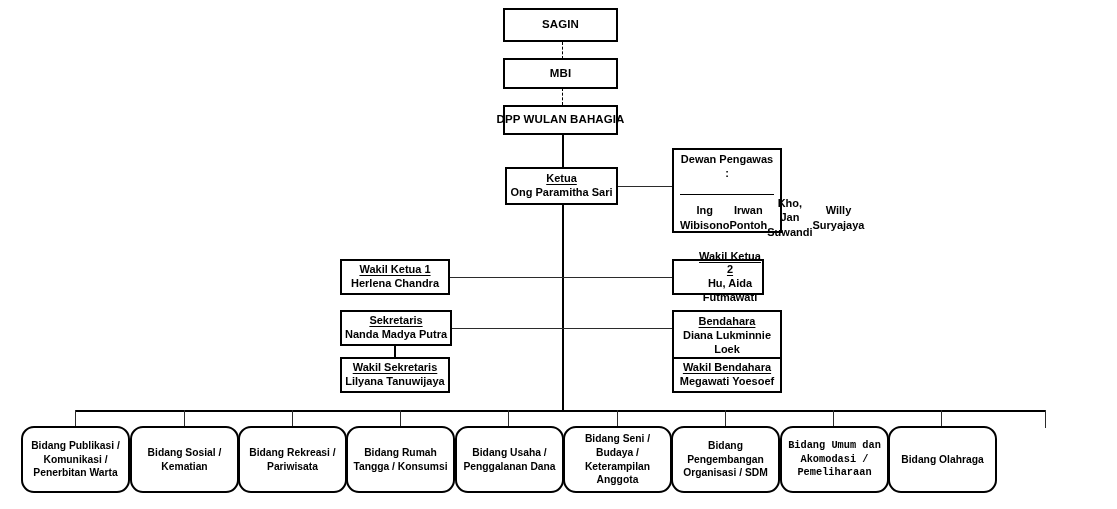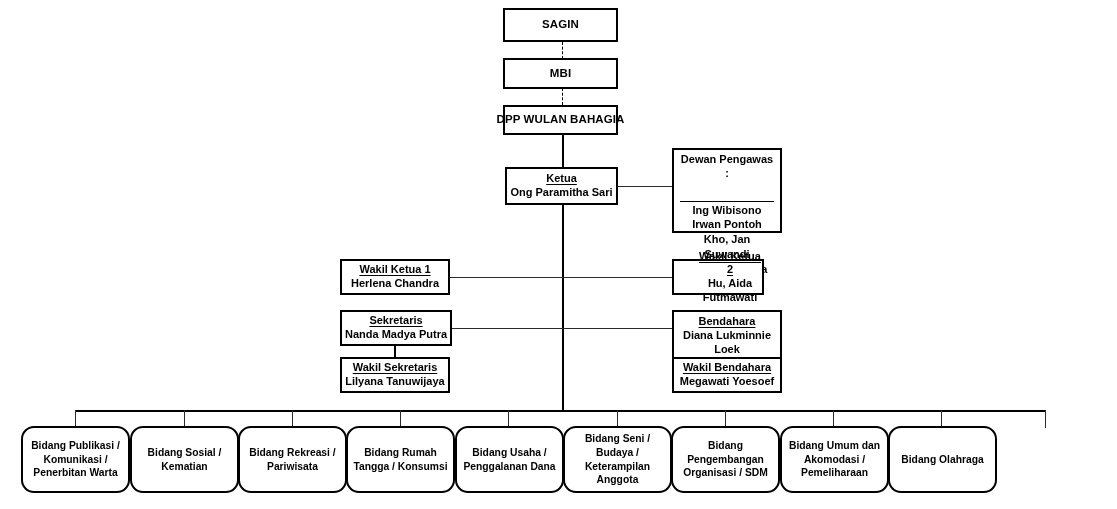--- a/index.html
+++ b/index.html
@@ -53,29 +53,29 @@
   .supervisor-box {
     border: 2.5px solid #000000;
     padding: 2px 6px;
     align-items: stretch;
     justify-content: flex-start;
   }
   .supervisor-head {
     font-size: 11px;
     font-weight: 700;
     text-align: center;
-    padding-bottom: 20px;
+    padding-bottom: 13px;
     border-bottom: 1.5px solid #000000;
     line-height: 1.3;
   }
   .supervisor-list {
     display: flex;
-    flex-direction: column;
+    flex-direction: row;
     align-items: center;
-    justify-content: flex-end;
+    justify-content: space-between;
     flex: 1;
     padding-top: 1px;
   }
   .supervisor-list span {
     font-size: 11px;
     font-weight: 600;
     line-height: 1.35;
   }
   .dept {
     position: absolute;
@@ -252,21 +252,21 @@
   </div>
 
   <div class="dept" style="left:671px; top:426px; width:109px; height:67px;">
     <span>
       <span class="line-txt">Bidang</span>
       <span class="line-txt">Pengembangan</span>
       <span class="line-txt">Organisasi / SDM</span>
     </span>
   </div>
 
-  <div class="dept" style="left:780px; top:426px; width:109px; height:67px;">
+  <div class="dept" style="left:780px; top:426px; width:109px; height:67px;font-family:Liberation Mono, monospace;">
     <span>
       <span class="line-txt">Bidang Umum dan</span>
       <span class="line-txt">Akomodasi /</span>
       <span class="line-txt">Pemeliharaan</span>
     </span>
   </div>
 
   <div class="dept" style="left:888px; top:426px; width:109px; height:67px;">
     <span>
       <span class="line-txt">Bidang Olahraga</span>

